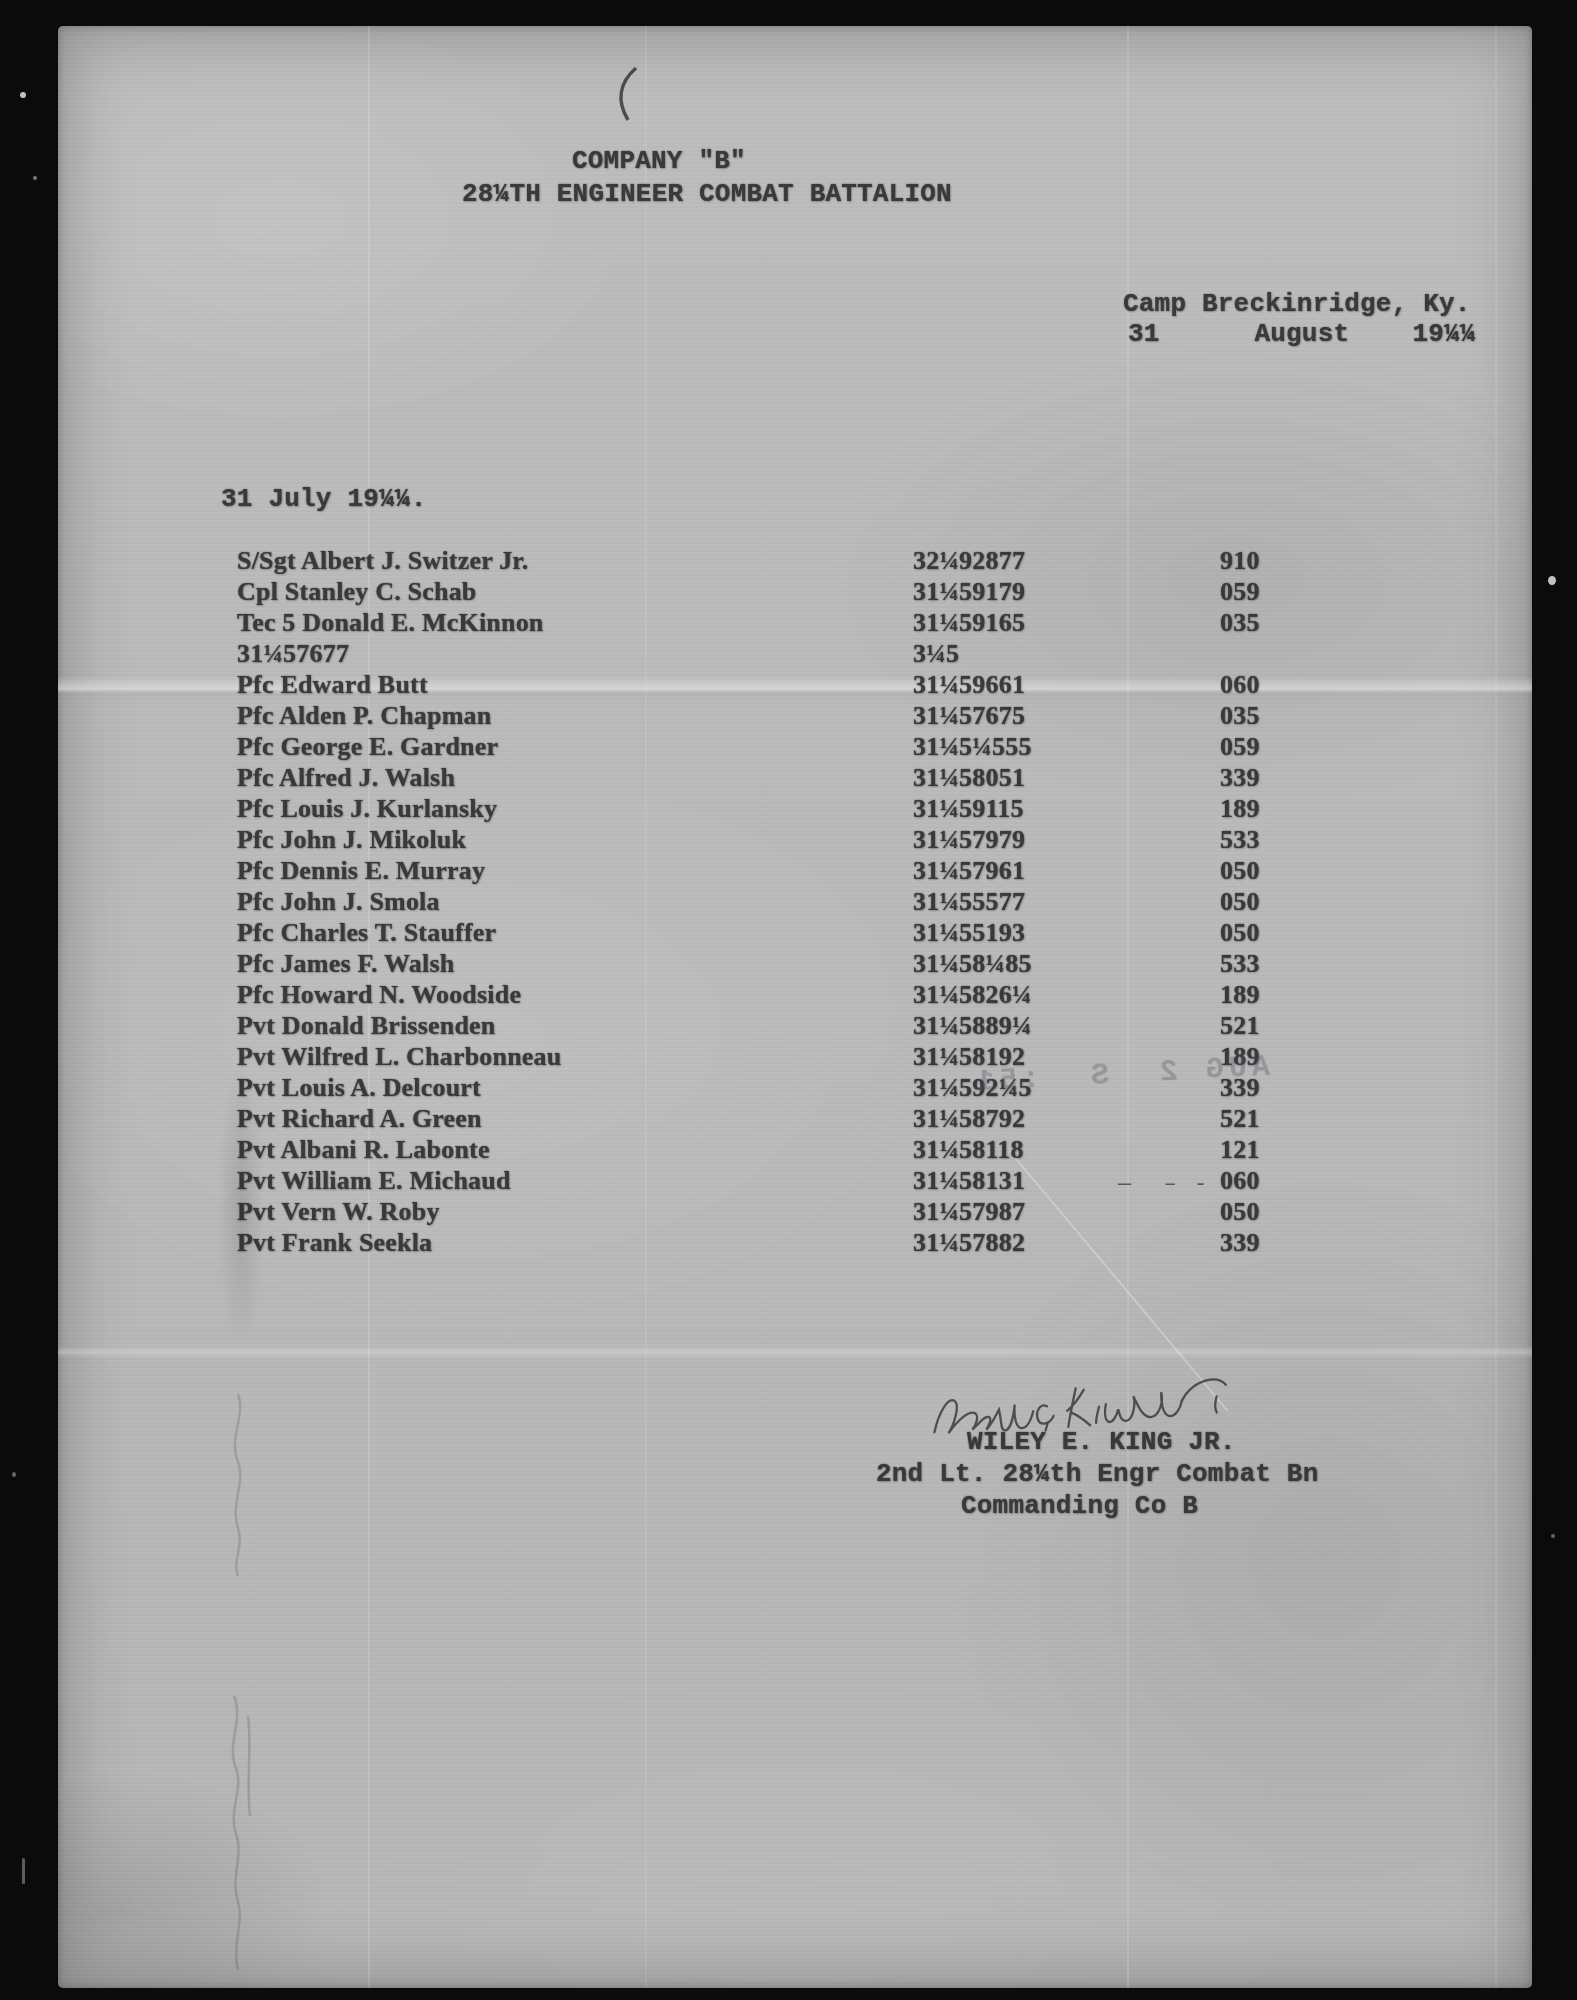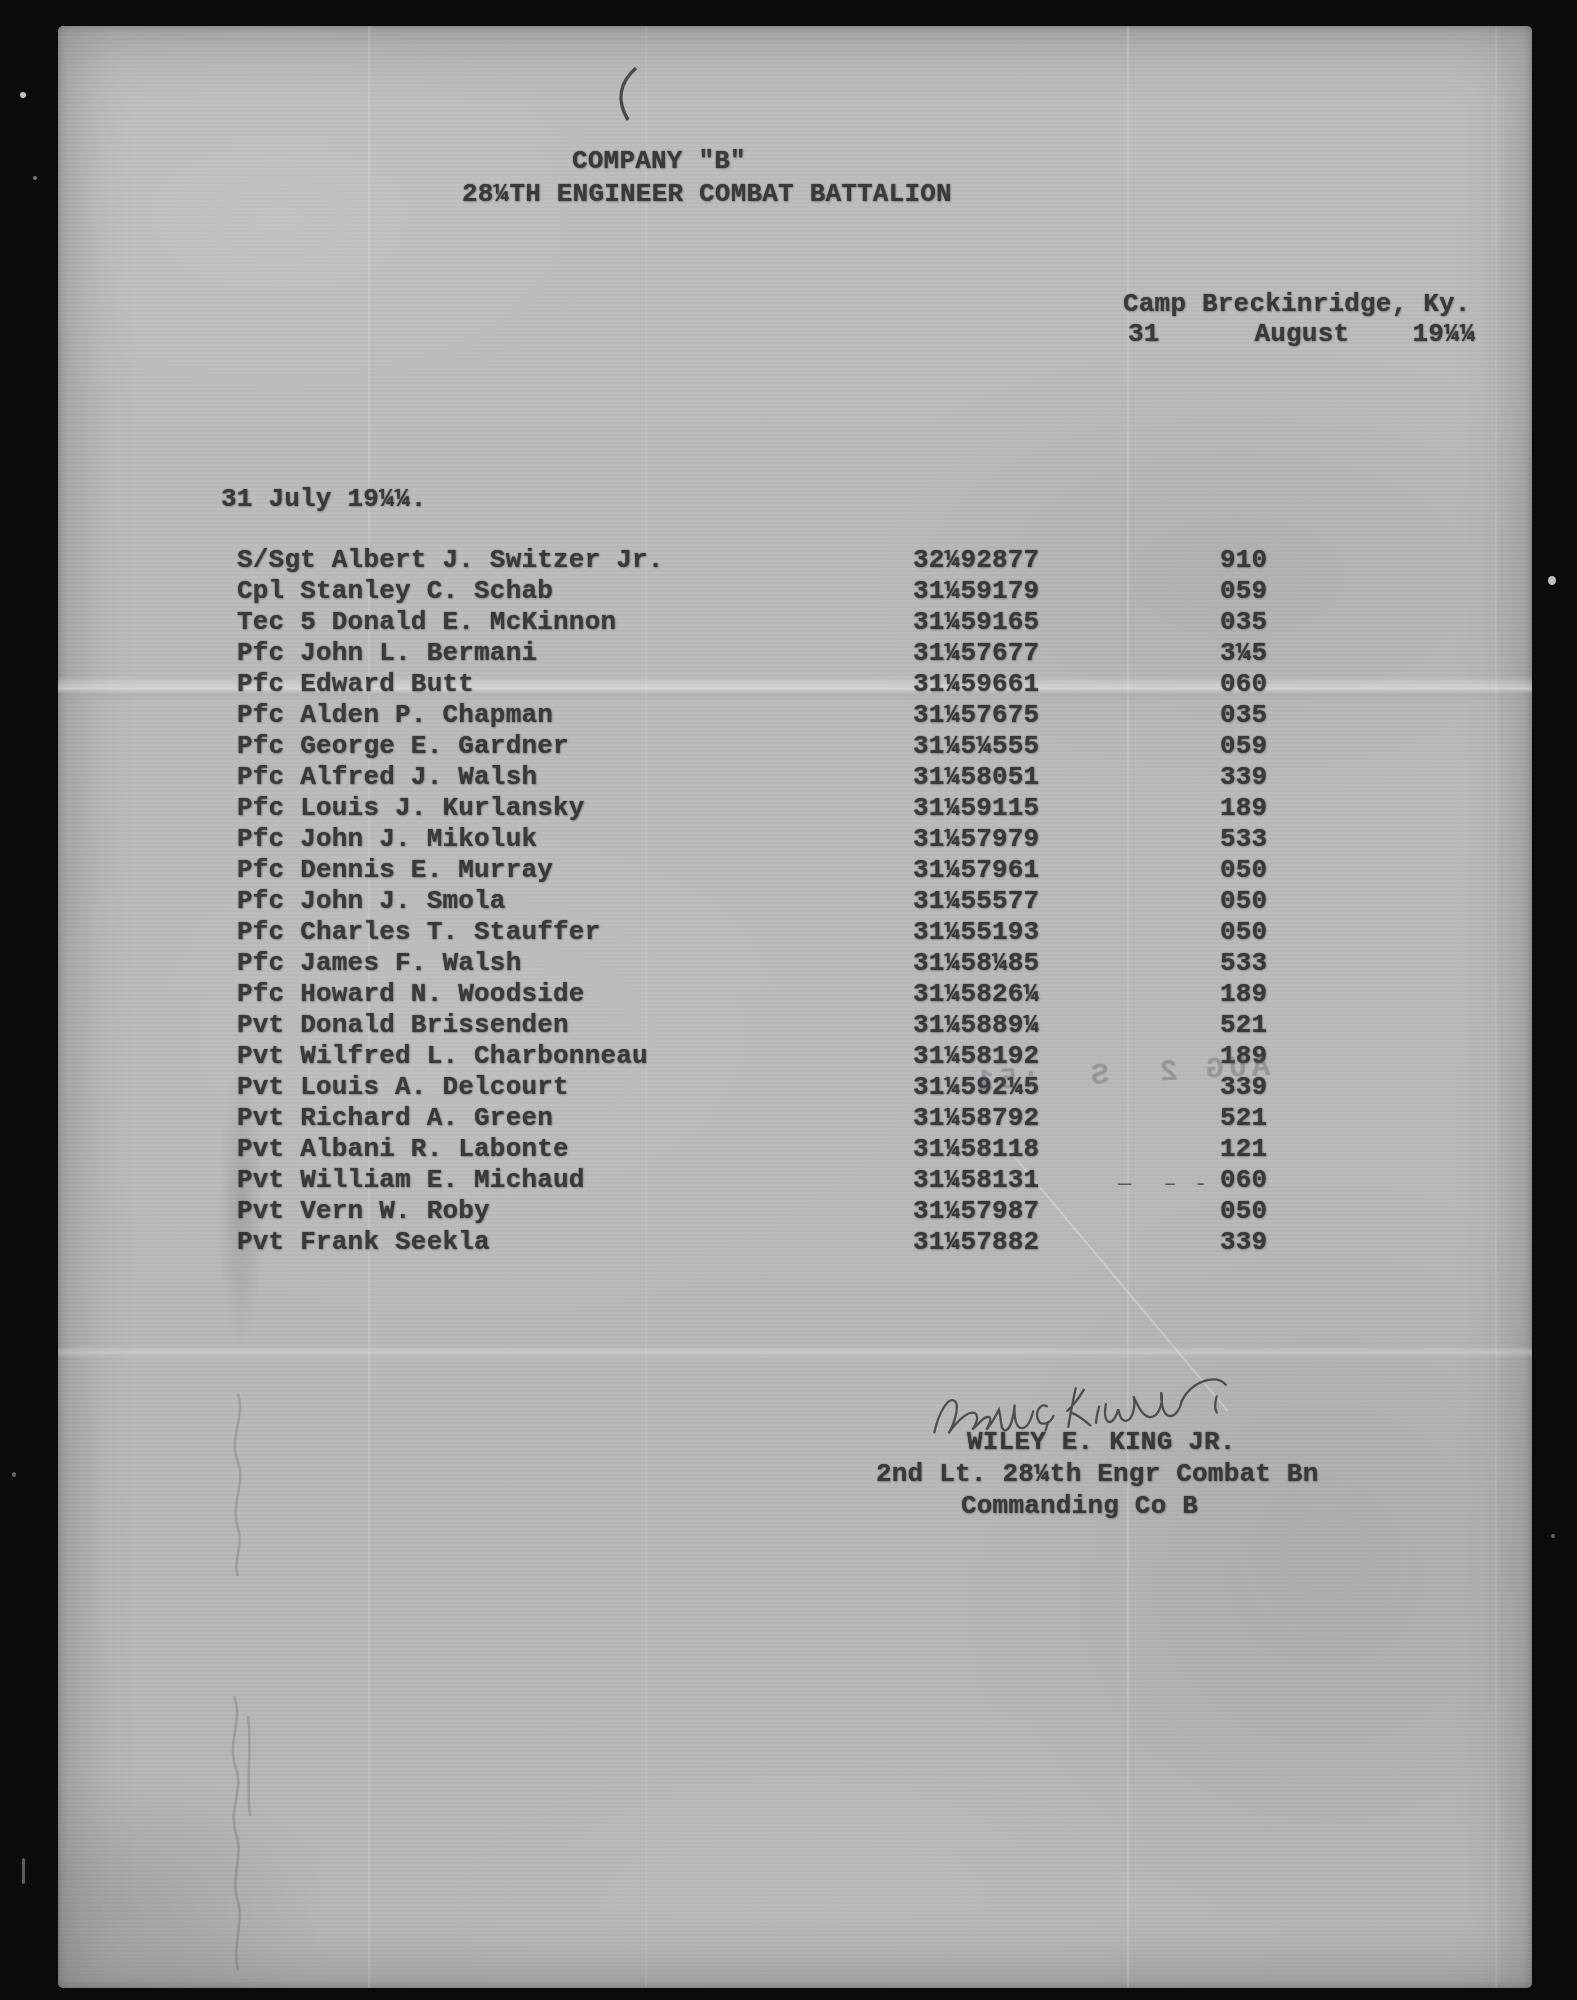--- a/index.html
+++ b/index.html
@@ -26,21 +26,21 @@
     background:linear-gradient(rgba(255,255,255,0),rgba(242,242,242,.48) 45%,rgba(150,150,150,.15) 62%,rgba(255,255,255,0));}
   .crease2{position:absolute;left:58px;width:1474px;top:1346px;height:12px;
     background:linear-gradient(rgba(255,255,255,0),rgba(238,238,238,.30) 50%,rgba(255,255,255,0));}
   .vline{position:absolute;top:26px;height:1962px;width:2px;background:rgba(255,255,255,.14);}
   .typed{
     position:absolute;font-size:26px;font-weight:700;color:#2c2c2c;
     letter-spacing:.2px;white-space:pre;opacity:.9;
     text-shadow:0 0 1.5px rgba(25,25,25,.8), 1px 1px 2px rgba(70,70,70,.3);
     filter:blur(.3px);
   }
-  .roster{position:absolute;left:237px;top:545px;width:1180px;}
+  .roster{position:absolute;left:237px;top:545px;width:1180px;font-family:Liberation Serif, serif;}
   .rrow{display:grid;grid-template-columns:676px 307px auto;height:31px;line-height:31px;}
   .rrow span{
     font-size:26px;font-weight:700;color:#2c2c2c;letter-spacing:.2px;white-space:pre;
     opacity:.9;text-shadow:0 0 1.5px rgba(25,25,25,.8), 1px 1px 2px rgba(70,70,70,.3);
     filter:blur(.3px);
   }
   .stamp{
     position:absolute;left:1030px;top:1056px;width:240px;text-align:center;
     font-size:30px;font-weight:700;letter-spacing:5px;white-space:pre;
     color:rgba(78,78,100,.34);
@@ -93,21 +93,20 @@
       </div>
 
 
       <div class="rrow">
         <span>Tec 5 Donald E. McKinnon</span>
         <span>31¼59165</span>
         <span>035</span>
       </div>
 
       <div class="rrow">
-        <span>Pfc John L. Bermani</span>
         <span>31¼57677</span>
         <span>3¼5</span>
       </div>
 
       <div class="rrow">
         <span>Pfc Edward Butt</span>
         <span>31¼59661</span>
         <span>060</span>
       </div>
 

